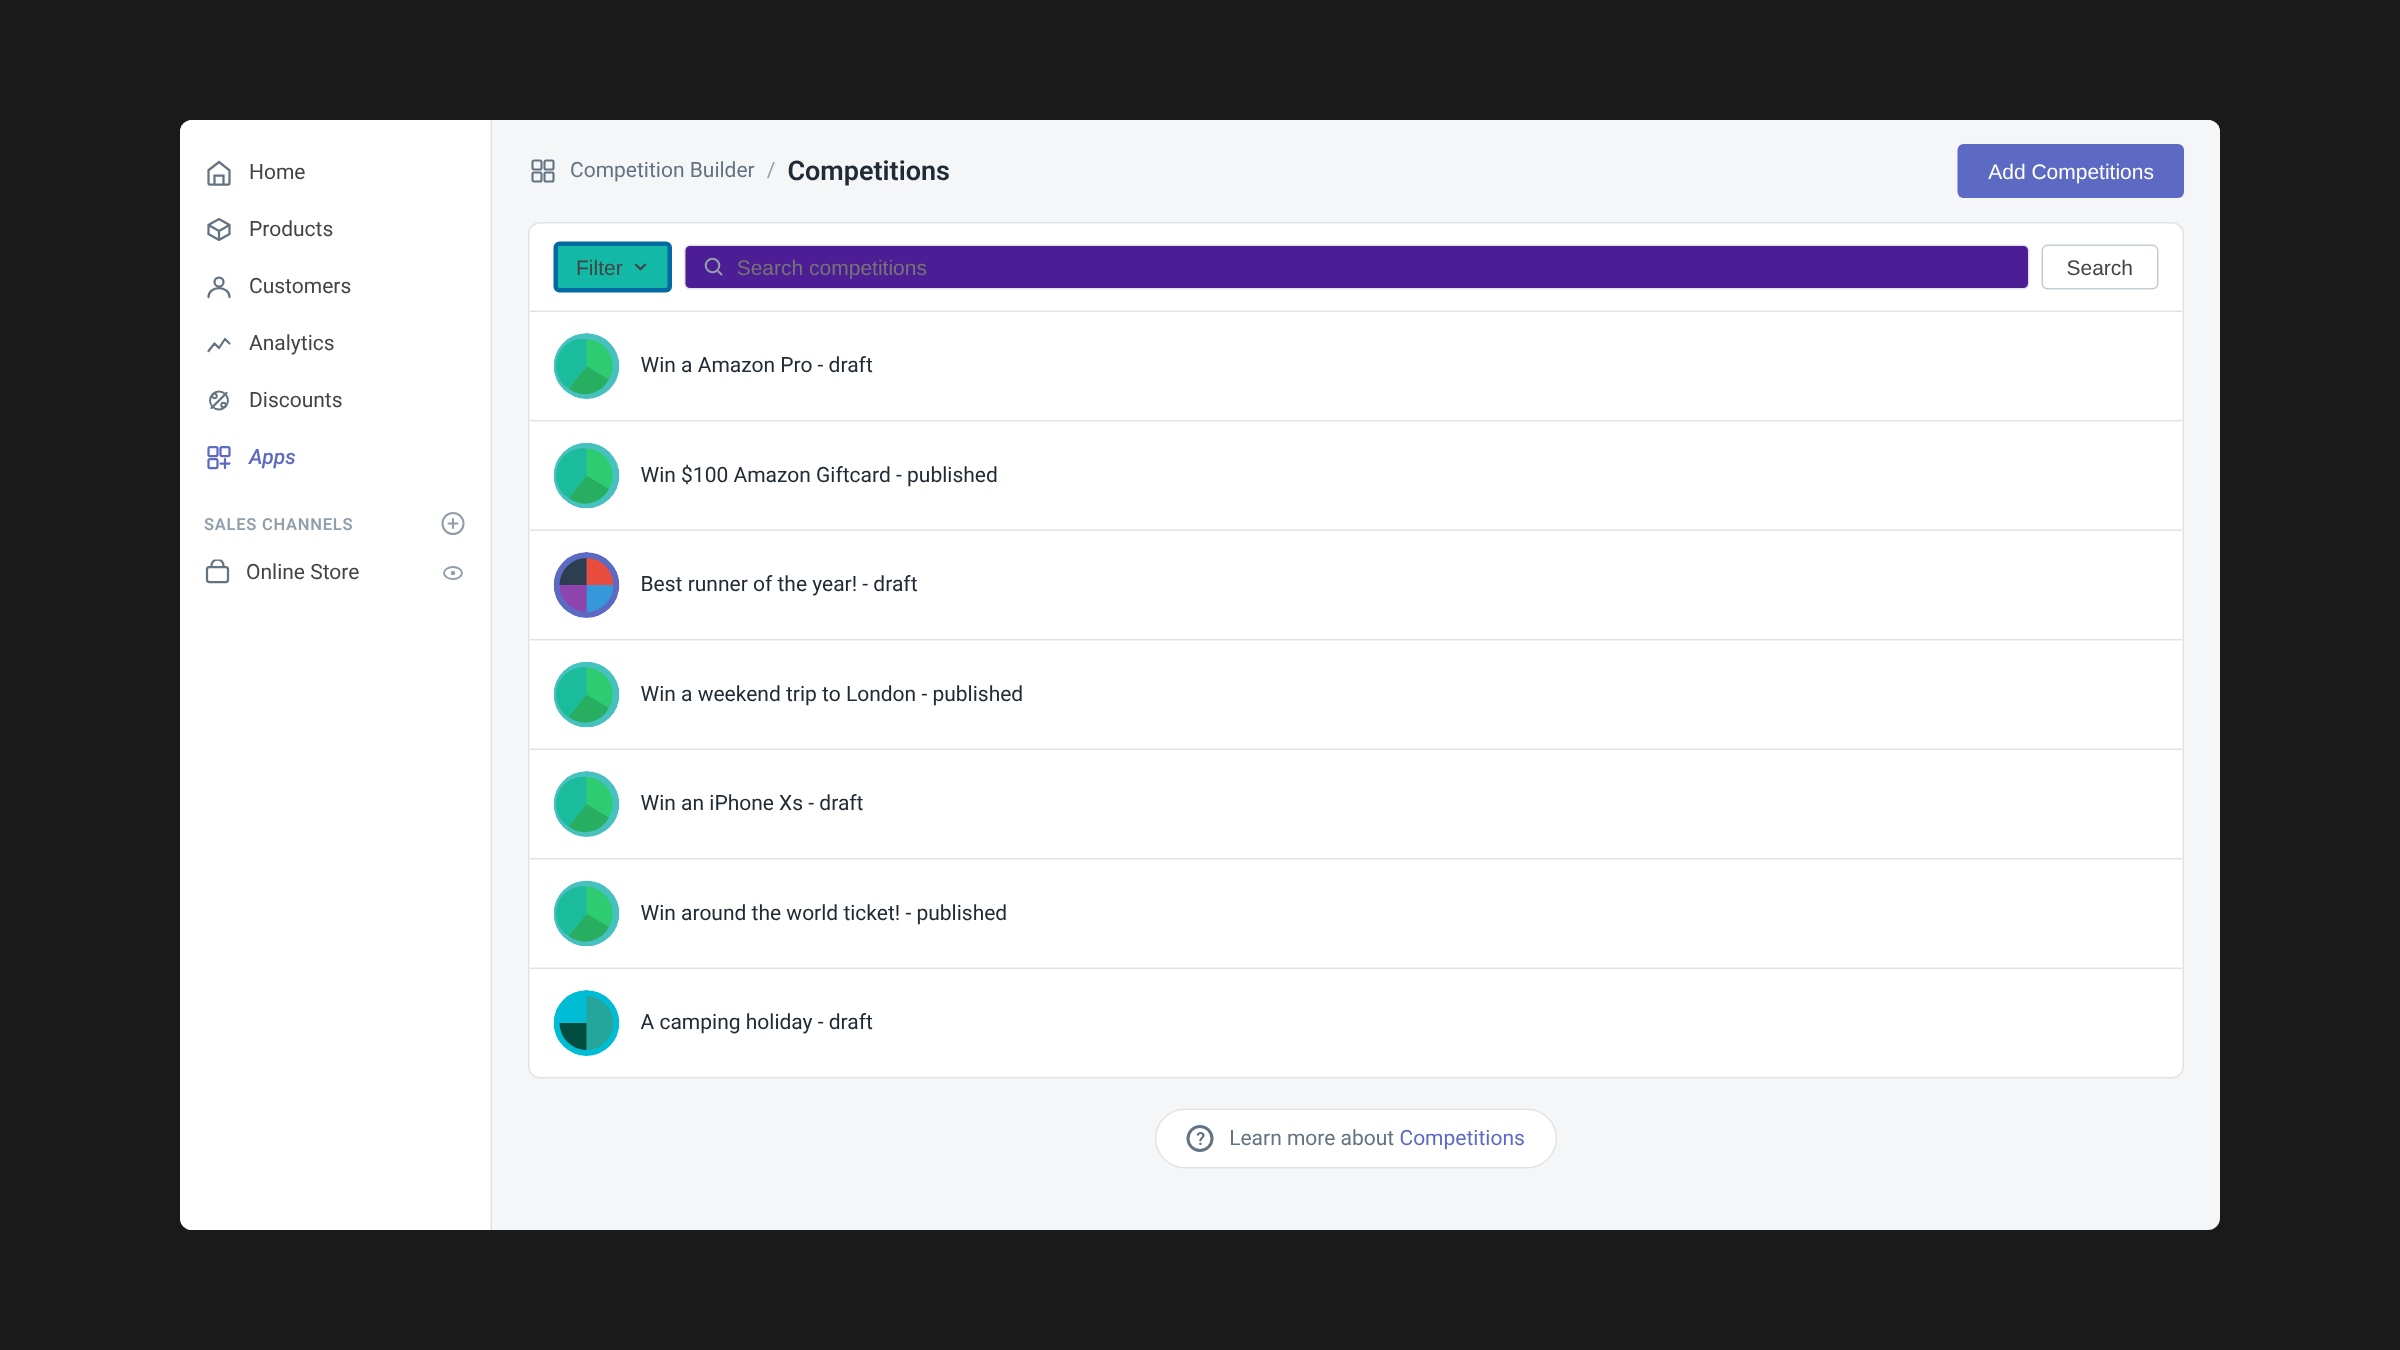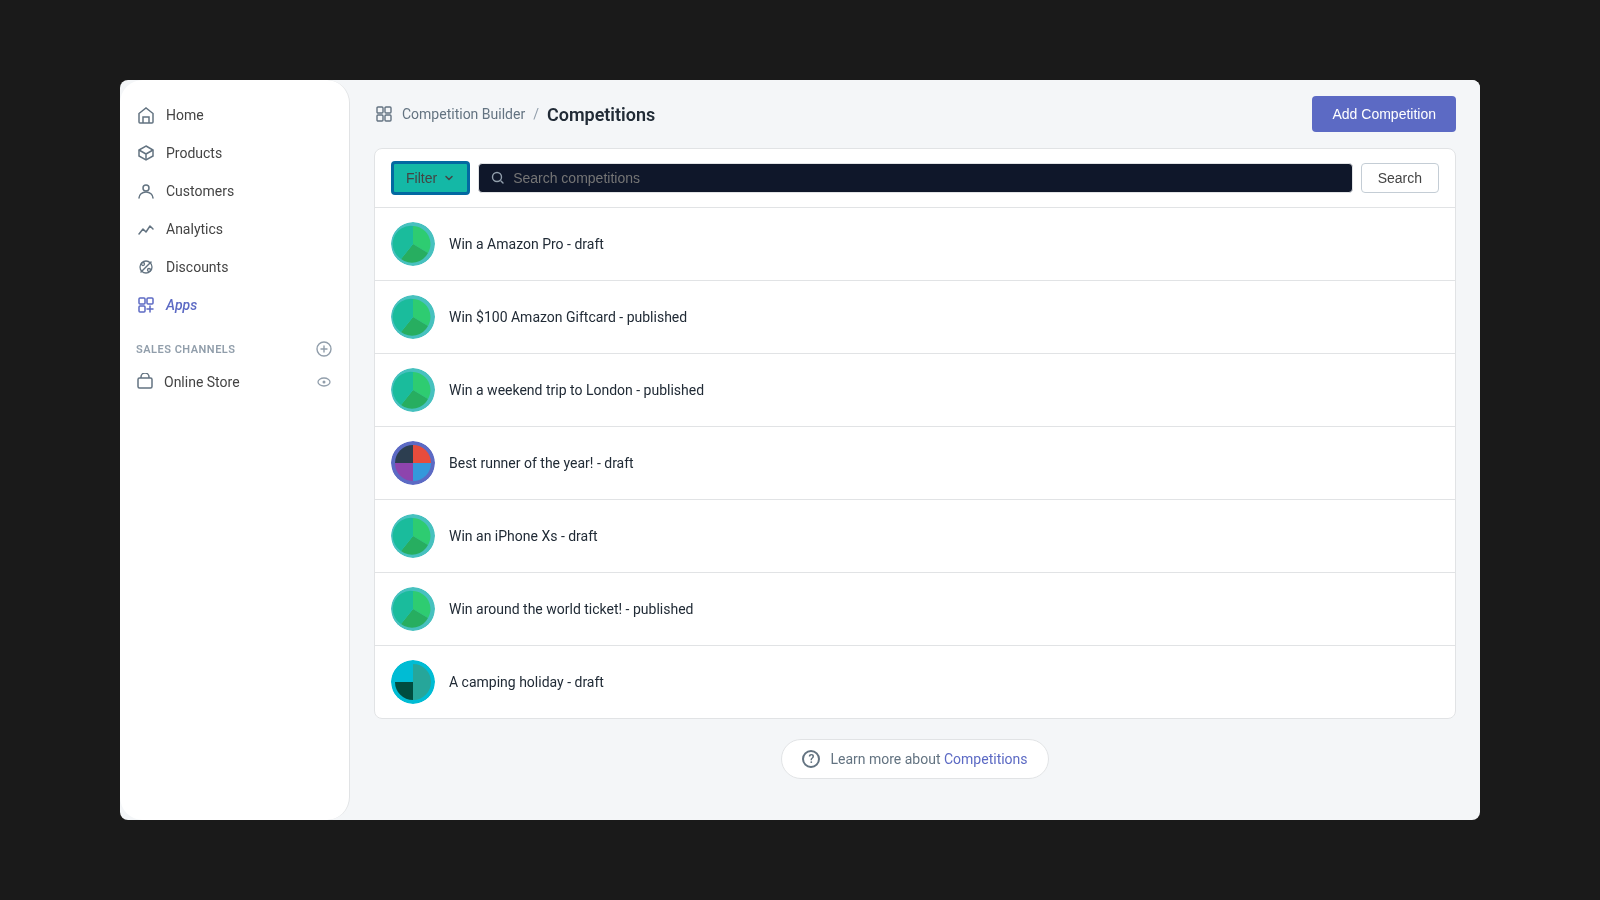--- a/index.html
+++ b/index.html
@@ -19,28 +19,27 @@
     .app-container {
       width: 1360px;
       height: 740px;
       background: #f4f6f8;
       border-radius: 8px;
       overflow: hidden;
       display: flex;
     }
     
     .sidebar {
-      width: 230px;
+      width: 208px;
       background: #fff;
       border-right: 1px solid #e1e3e5;
       display: flex;
       flex-direction: column;
       padding: 16px 0;
       flex-shrink: 0;
-      border-radius: 23px;
     }
     .sidebar-nav-item {
       display: flex;
       align-items: center;
       gap: 10px;
       padding: 9px 16px;
       cursor: pointer;
       color: #444;
       position: relative;
     }
@@ -179,21 +178,21 @@
       color: #444;
     }
     .search-input-wrapper {
       flex: 1;
       display: flex;
       align-items: center;
       gap: 8px;
       border: 1px solid #e1e3e5;
       border-radius: 4px;
       padding: 6px 12px;
-      background: #0f172a;
+      background: #4c1d95;
     }
     .search-input-wrapper input {
       border: none;
       background: transparent;
       outline: none;
       font-size: 14px;
       color: #919eab;
       width: 100%;
     }
     .search-btn {
@@ -373,21 +372,21 @@
               <rect x="2" y="2" width="6" height="6" rx="1" stroke="#637381" stroke-width="1.4" fill="none"></rect>
               <rect x="10" y="2" width="6" height="6" rx="1" stroke="#637381" stroke-width="1.4" fill="none"></rect>
               <rect x="2" y="10" width="6" height="6" rx="1" stroke="#637381" stroke-width="1.4" fill="none"></rect>
               <rect x="10" y="10" width="6" height="6" rx="1" stroke="#637381" stroke-width="1.4" fill="none"></rect>
             </svg>
           </span>
           <span>Competition Builder</span>
           <span class="separator">/</span>
           <span class="page-title">Competitions</span>
         </div>
-        <button class="add-competition-btn">Add Competition</button>
+        <button class="add-competition-btn">Add Competitions</button>
       </div>
 
       <div class="content-area">
         <div class="card">
 
           <div class="search-bar">
             <button class="filter-btn">
               <span>Filter</span>
               <span>
                 <svg width="12" height="12" viewBox="0 0 12 12" fill="none">
@@ -426,39 +425,39 @@
       <path d="M22 22 L22 4 A18 18 0 0 1 37 31 Z" fill="#2ecc71"></path>
       <path d="M22 22 L37 31 A18 18 0 0 1 10 37 Z" fill="#27ae60"></path>
       <path d="M22 22 L10 37 A18 18 0 0 1 22 4 Z" fill="#1abc9c"></path>
     </svg>
                 </div>
     <span class="competition-title">Win $100 Amazon Giftcard - published</span>
   </div>
               <div class="competition-item">
     <div class="competition-avatar">
                   <svg width="44" height="44" viewBox="0 0 44 44">
-      <circle cx="22" cy="22" r="22" fill="#47c1bf"></circle>
-      <path d="M22 22 L22 4 A18 18 0 0 1 37 31 Z" fill="#2ecc71"></path>
-      <path d="M22 22 L37 31 A18 18 0 0 1 10 37 Z" fill="#27ae60"></path>
-      <path d="M22 22 L10 37 A18 18 0 0 1 22 4 Z" fill="#1abc9c"></path>
-    </svg>
-                </div>
-    <span class="competition-title">Win a weekend trip to London - published</span>
-  </div>
-              <div class="competition-item">
-    <div class="competition-avatar">
-                  <svg width="44" height="44" viewBox="0 0 44 44">
       <circle cx="22" cy="22" r="22" fill="#5c6ac4"></circle>
       <path d="M22 22 L22 4 A18 18 0 0 1 40 22 Z" fill="#e74c3c"></path>
       <path d="M22 22 L40 22 A18 18 0 0 1 22 40 Z" fill="#3498db"></path>
       <path d="M22 22 L22 40 A18 18 0 0 1 4 22 Z" fill="#8e44ad"></path>
       <path d="M22 22 L4 22 A18 18 0 0 1 22 4 Z" fill="#2c3e50"></path>
     </svg>
                 </div>
     <span class="competition-title">Best runner of the year! - draft</span>
+  </div>
+              <div class="competition-item">
+    <div class="competition-avatar">
+                  <svg width="44" height="44" viewBox="0 0 44 44">
+      <circle cx="22" cy="22" r="22" fill="#47c1bf"></circle>
+      <path d="M22 22 L22 4 A18 18 0 0 1 37 31 Z" fill="#2ecc71"></path>
+      <path d="M22 22 L37 31 A18 18 0 0 1 10 37 Z" fill="#27ae60"></path>
+      <path d="M22 22 L10 37 A18 18 0 0 1 22 4 Z" fill="#1abc9c"></path>
+    </svg>
+                </div>
+    <span class="competition-title">Win a weekend trip to London - published</span>
   </div>
               <div class="competition-item">
     <div class="competition-avatar">
                   <svg width="44" height="44" viewBox="0 0 44 44">
       <circle cx="22" cy="22" r="22" fill="#47c1bf"></circle>
       <path d="M22 22 L22 4 A18 18 0 0 1 37 31 Z" fill="#2ecc71"></path>
       <path d="M22 22 L37 31 A18 18 0 0 1 10 37 Z" fill="#27ae60"></path>
       <path d="M22 22 L10 37 A18 18 0 0 1 22 4 Z" fill="#1abc9c"></path>
     </svg>
                 </div>

